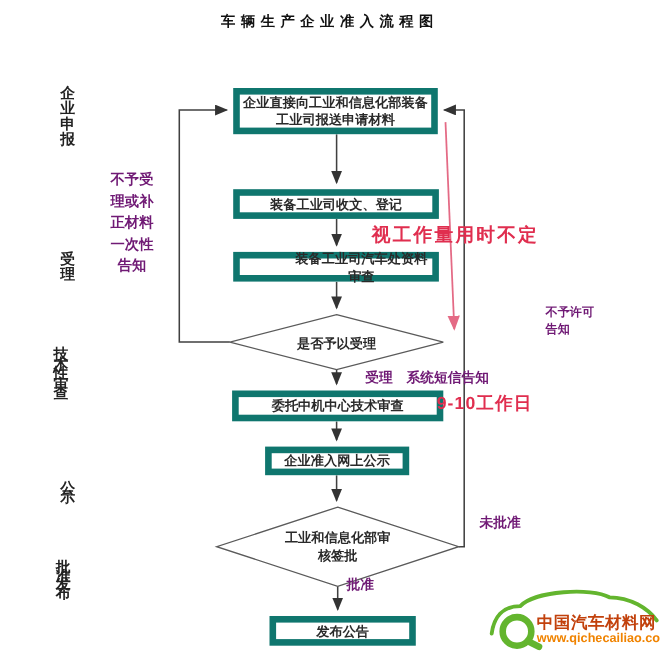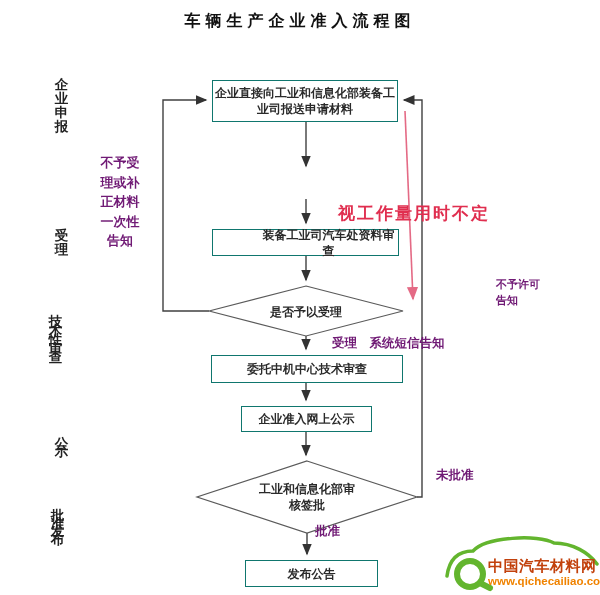--- a/index.html
+++ b/index.html
@@ -1,22 +1,22 @@
 <!DOCTYPE html>
 <html><head>
 <meta charset="utf-8">
 <style>
   html,body{margin:0;padding:0;background:#fff;}
   .canvas{position:relative;width:600px;height:595px;background:#ffffff;
           font-family:"Liberation Sans",sans-serif;overflow:hidden;}
   .title{position:absolute;top:11px;left:0;width:600px;text-align:center;
-         font-family:"Liberation Serif",serif;font-size:16px;font-weight:bold;
+         font-family:"Liberation Serif",serif;font-size:13px;font-weight:bold;
          letter-spacing:5px;color:#111;}
   svg.lines{position:absolute;top:0;left:0;}
-  .box{position:absolute;border:1px solid #0f766e;background:#fff;
+  .box{position:absolute;border:6px solid #0f766e;background:#fff;
        display:flex;align-items:center;justify-content:center;text-align:center;
        font-size:12px;font-weight:bold;color:#2a2a2a;line-height:16px;
        padding:0 2px;box-sizing:border-box;}
   .dlabel{position:absolute;text-align:center;font-size:12px;font-weight:bold;
           color:#2a2a2a;line-height:16px;}
   .lbl{position:absolute;font-size:12.5px;color:#701a75;font-weight:bold;white-space:nowrap;}
   .wrap{white-space:normal;}
   .stage{position:absolute;writing-mode:vertical-rl;text-orientation:upright;
          font-size:13.5px;font-weight:bold;color:#222;}
   .red{position:absolute;color:#e02e4f;font-weight:bold;white-space:nowrap;}
@@ -61,35 +61,37 @@
     <polygon points="307,461 417,497 307,533 197,497" fill="#ffffff" stroke="#5a5a5a" stroke-width="1.2"></polygon>
   </svg>
 
   <div class="stage" style="left:52px;top:66px;letter-spacing:14px;">企业申报</div>
   <div class="stage" style="left:52px;top:217px;letter-spacing:14px;">受理</div>
   <div class="stage" style="left:46px;top:303px;letter-spacing:9px;">技术性审查</div>
   <div class="stage" style="left:52px;top:425px;letter-spacing:10px;">公示</div>
   <div class="stage" style="left:48px;top:497px;letter-spacing:8px;">批准发布</div>
 
   <div class="box" style="left:212px;top:80px;width:186px;height:42px;">企业直接向工业和信息化部装备工业司报送申请材料</div>
+  <div class="box" style="left:212px;top:172px;width:187px;height:27px;">装备工业司收文、登记</div>
   <div class="box" style="left:212px;top:229px;width:187px;height:27px;padding-left:48px;">装备工业司汽车处资料审查</div>
   <div class="box" style="left:211px;top:355px;width:192px;height:28px;">委托中机中心技术审查</div>
   <div class="box" style="left:245px;top:560px;width:133px;height:27px;">发布公告</div>
   <div class="box" style="left:241px;top:406px;width:131px;height:26px;">企业准入网上公示</div>
 
   <div class="dlabel" style="left:256px;top:304px;width:100px;">是否予以受理</div>
   <div class="dlabel wrap" style="left:257px;top:481px;width:100px;">工业和信息化部审核签批</div>
 
   <div class="lbl wrap" style="left:97px;top:153px;width:46px;font-size:13px;line-height:19.5px;text-align:center;">不予受理或补正材料一次性告知</div>
   <div class="lbl" style="left:312px;top:335px;margin-left:20px;">受理　系统短信告知</div>
   <div class="lbl" style="left:315px;top:523px;">批准</div>
   <div class="lbl" style="left:436px;top:467px;">未批准</div>
   <div class="lbl wrap" style="left:496px;top:276px;width:44px;font-size:11px;line-height:16px;">不予许可告知</div>
 
   <div class="red" style="left:338px;top:202px;font-size:17px;letter-spacing:2px;">视工作量用时不定</div>
+  <div class="red" style="left:397px;top:357px;font-size:16px;letter-spacing:1px;">9-10工作日</div>
 
   <div class="logo">
     <svg width="158" height="64" viewBox="0 0 158 64">
       <path d="M5,46 C7,31 15,21 31,21 C44,7 96,4 112,13 C131,13 147,23 155,34" fill="none" stroke="#63b52e" stroke-width="3.5" stroke-linecap="round"></path>
       <circle cx="28" cy="44" r="13" fill="none" stroke="#63b52e" stroke-width="6"></circle>
       <line x1="38" y1="53" x2="48" y2="58" stroke="#63b52e" stroke-width="6" stroke-linecap="round"></line>
     </svg>
     <div class="logo-name">中国汽车材料网</div>
     <div class="logo-url">www.qichecailiao.com</div>
   </div>

